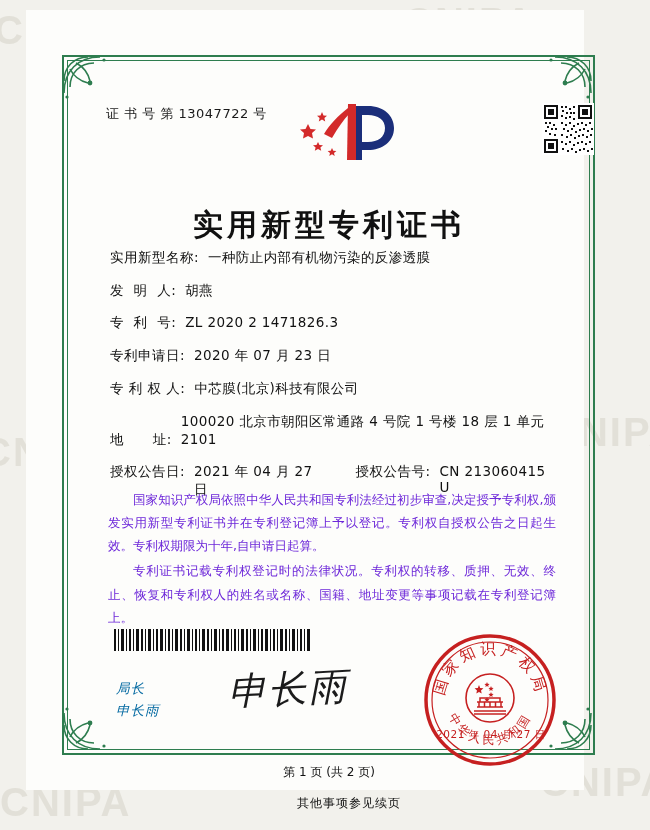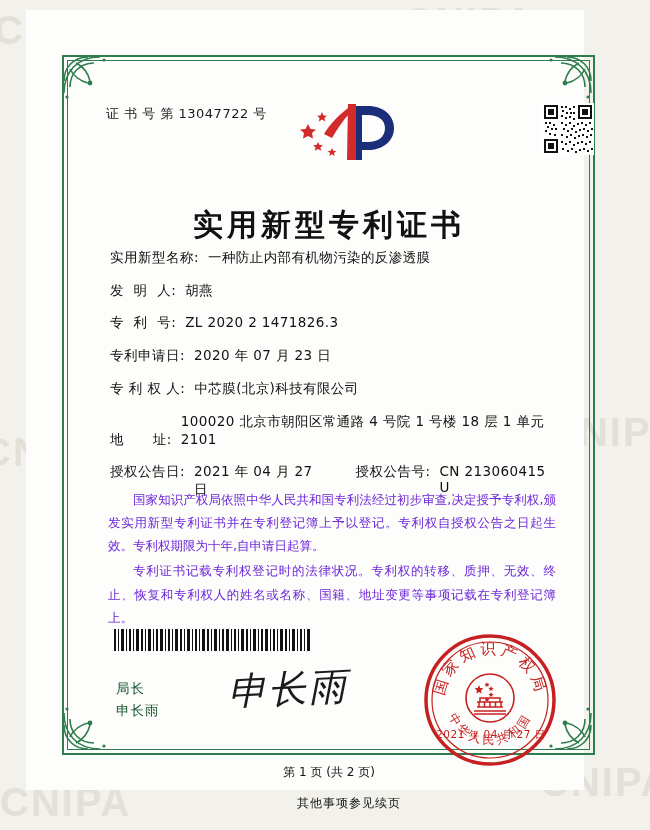--- a/index.html
+++ b/index.html
@@ -168,22 +168,23 @@
     height: 22px;
   }
 
   
   .sig-labels {
     position: absolute;
     left: 90px;
     top: 668px;
     font-size: 13.5px;
     line-height: 1.6;
-    color: #14532d;
+    color: #0369a1;
     letter-spacing: 1px;
+    font-style: italic;
   }
   .sig-script {
     position: absolute;
     left: 202px;
     top: 654px;
     font-size: 38px;
     font-family: "DejaVu Serif", "Liberation Serif", serif;
     color: #1b1b1b;
     font-style: italic;
     letter-spacing: 2px;

